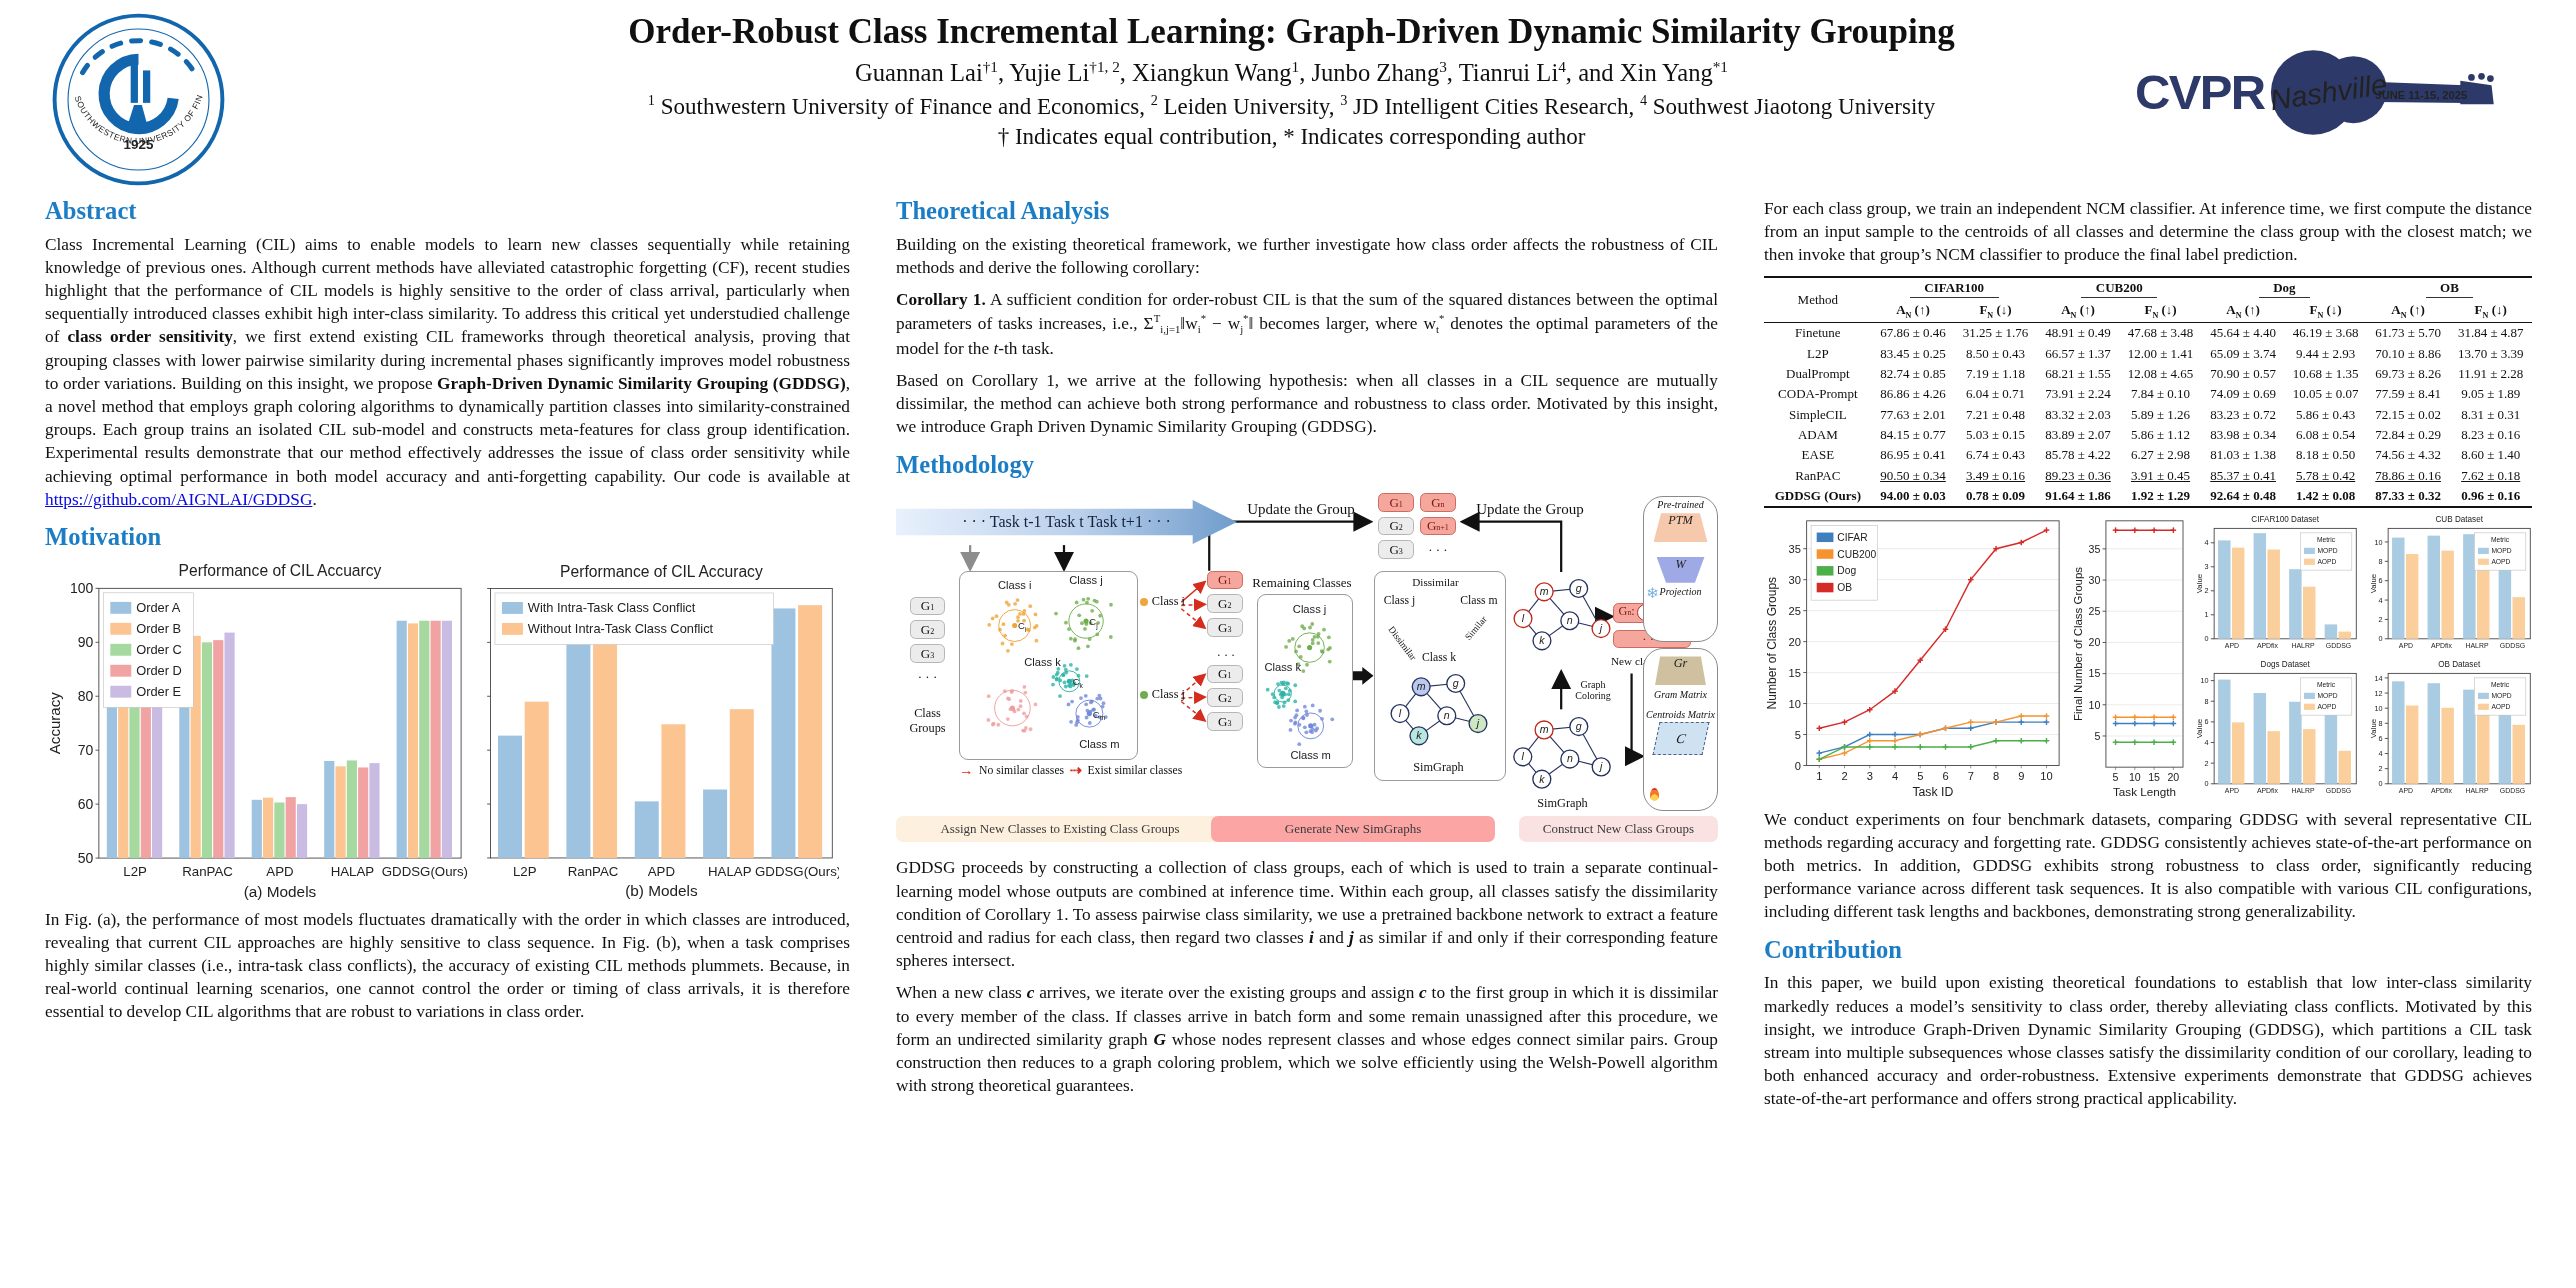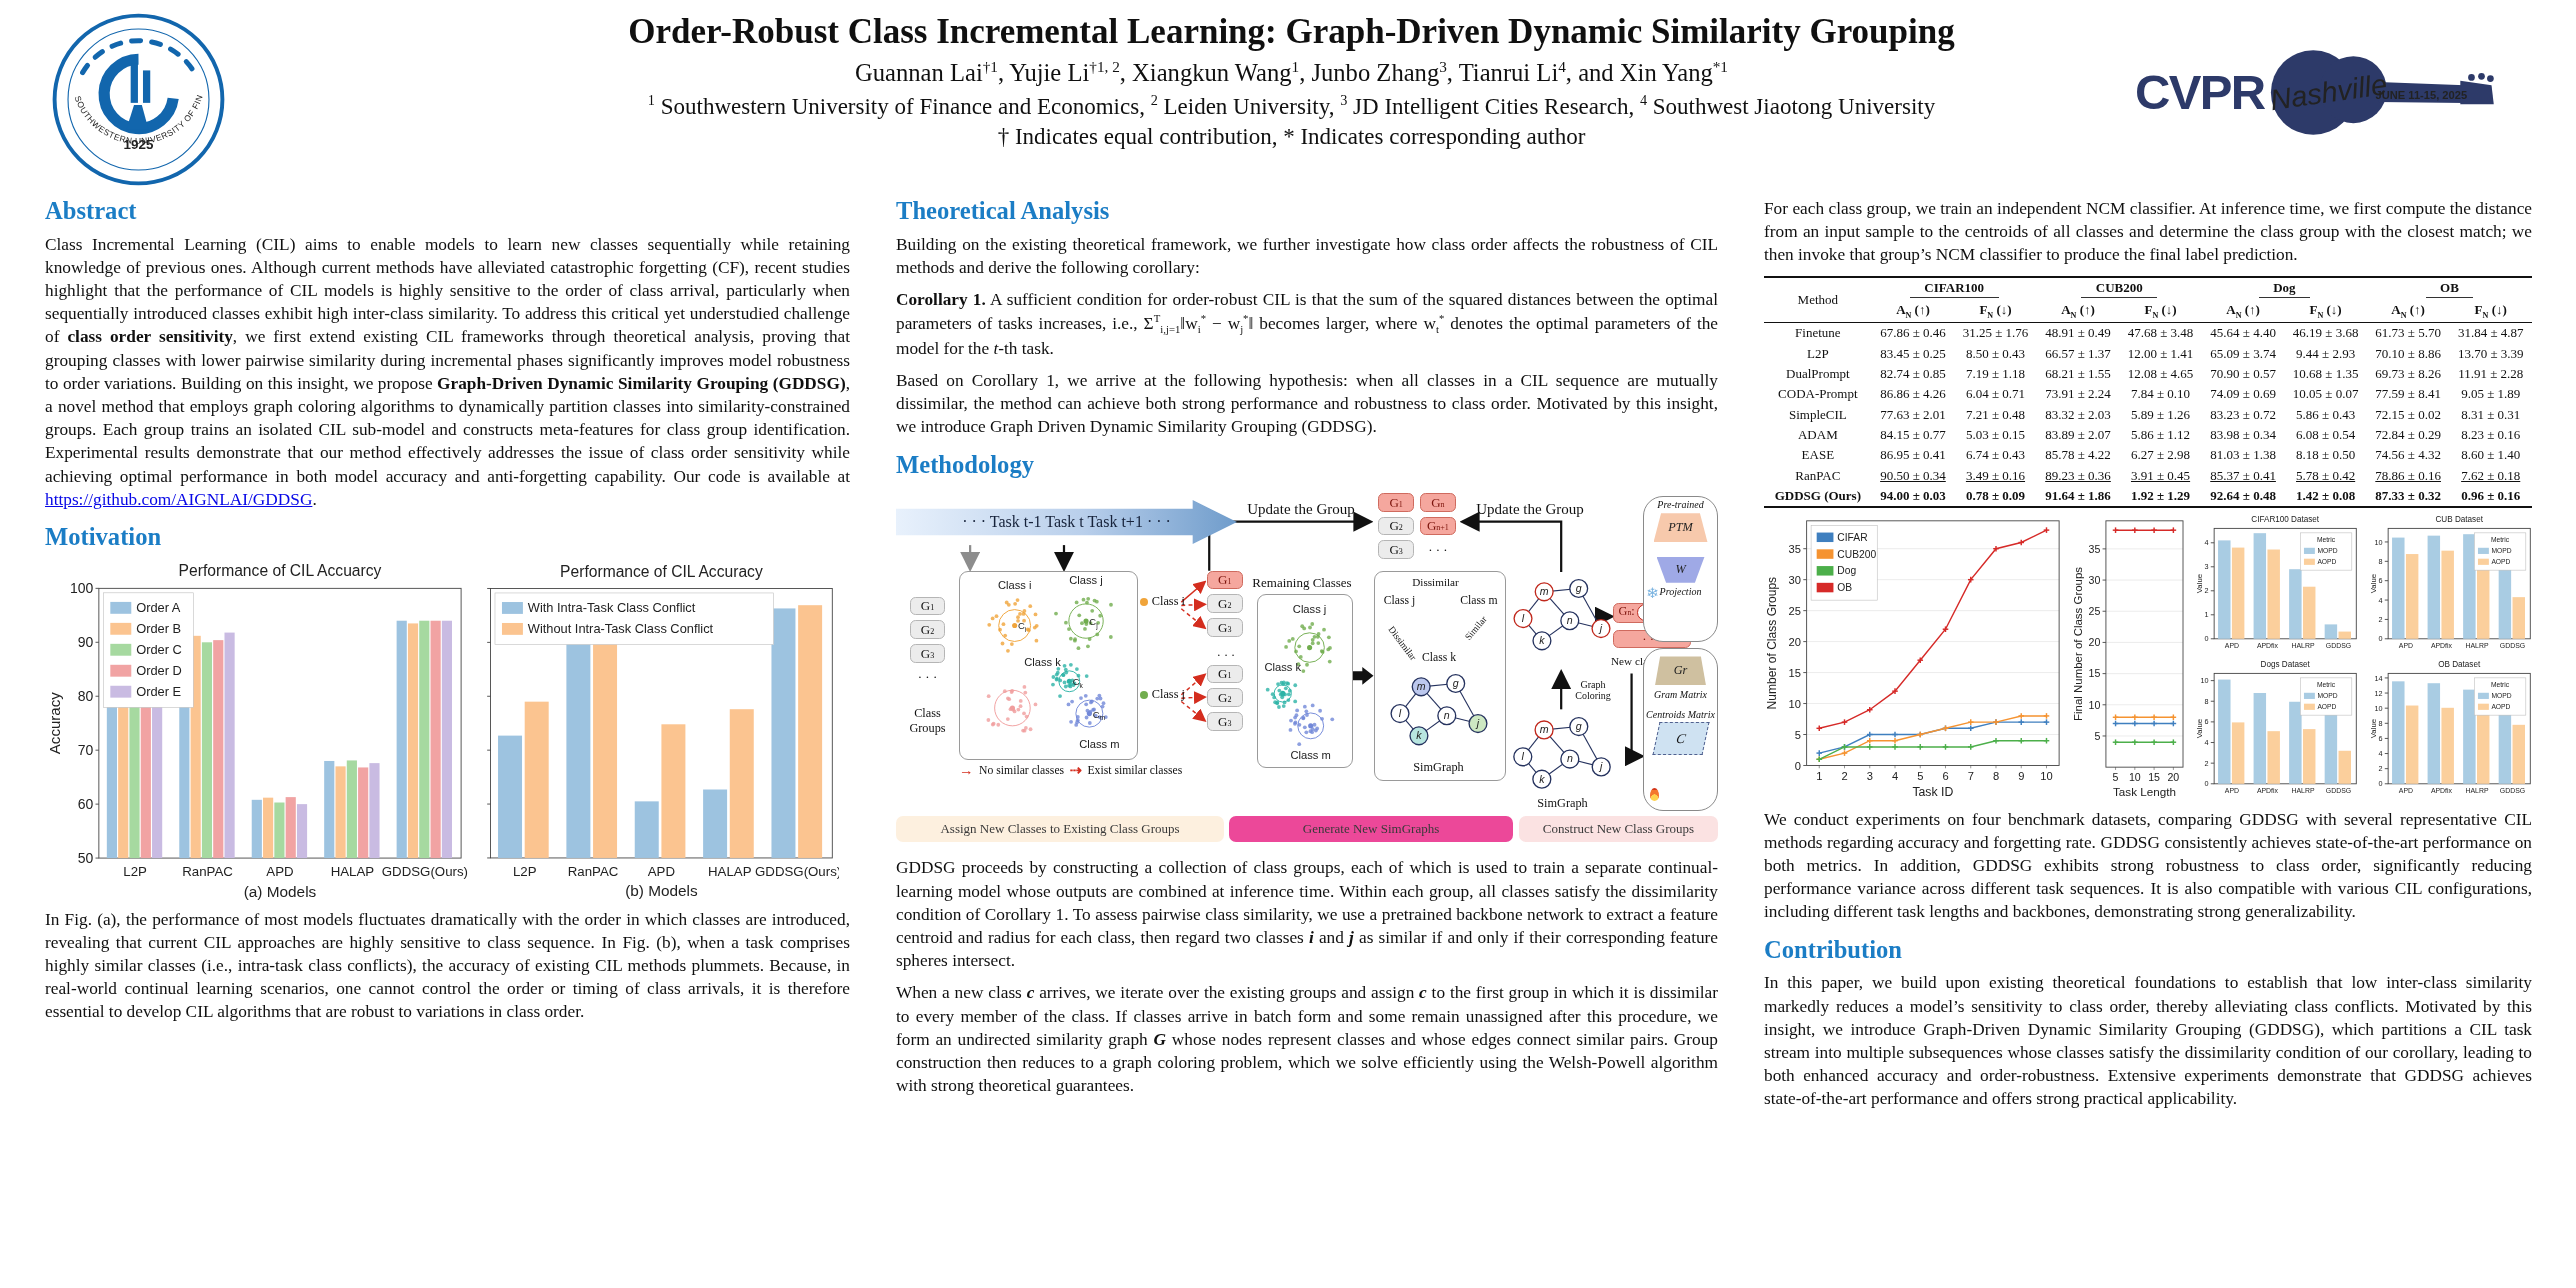--- a/index.html
+++ b/index.html
@@ -52,33 +52,33 @@
   .pillcol{display:flex;flex-direction:column;gap:5px;align-items:center;}
   .pillgrid{display:grid;grid-template-columns:auto auto;gap:4.5px 5.6px;justify-items:center;align-items:center;}
   .dbox{position:absolute;border:1.4px solid #9a9a9a;border-radius:9px;background:#fff;}
   .dlbl{position:absolute;text-align:center;color:#111;}
   .bullet{display:inline-block;width:8.4px;height:8.4px;border-radius:50%;margin-right:3.4px;vertical-align:middle;}
   .legend-red{position:absolute;display:flex;gap:5.6px;align-items:center;font-size:11.7px;}
   .legend-red .ra{color:#d42d1e;font-weight:bold;font-size:14.5px;}
   .node-pill .nd{display:inline-block;width:15px;height:15px;border:1.4px solid #c0281c;border-radius:50%;
                  color:#c0281c;font-style:italic;text-align:center;line-height:13.4px;font-size:10.6px;background:#fff;margin-left:2.2px;}
   .panel{position:absolute;border:1.4px solid #8a8a8a;border-radius:20px;background:#fff;text-align:center;font-style:italic;}
-  .trap{margin:3.4px auto;display:flex;align-items:center;justify-content:center;font-size:12.3px;color:#222;}
+  .trap{margin:3.4px auto;display:flex;justify-content:center;font-size:12.3px;color:#222;}
   .trap.ptm{width:54px;height:29px;background:#f7c9ac;clip-path:polygon(14% 0,86% 0,100% 100%,0 100%);}
   .trap.w{width:48px;height:26px;background:#9fa9e6;clip-path:polygon(0 0,100% 0,80% 100%,20% 100%);}
   .trap.gr{width:51px;height:29px;background:#cfc0a0;clip-path:polygon(10% 0,90% 0,100% 100%,0 100%);}
   .cshape{width:48px;height:31px;margin:2.2px auto;background:#cfe2f2;border:1.1px dashed #51618f;
           transform:skewX(-12deg);display:flex;align-items:center;justify-content:center;font-size:13.4px;}
   .plabel{font-size:10px;margin-top:2.2px;}
   .snow{position:absolute;font-family:"DejaVu Sans",sans-serif;color:#7ab3e0;font-size:14.5px;}
   .flame{position:absolute;width:9px;height:12.3px;background:radial-gradient(circle at 50% 80%,#ffd24d 0 35%,#f4772c 36% 75%,#d43516 76% 100%);border-radius:50% 50% 50% 50%/60% 60% 40% 40%;}
   .stage{position:absolute;top:329px;height:26px;border-radius:7px;display:flex;align-items:center;justify-content:center;
          font-size:13px;color:#3a3a3a;}
   .s1{left:0;width:328px;background:#fdf0df;}
-  .s2{left:333px;width:284px;background:#ec4899;}
+  .s2{left:315px;width:284px;background:#fca5a5;}
   .s3{left:623px;width:199px;background:#fbe2e2;}
   .rot{transform-origin:left top;}
 </style>
 </head>
 <body>
 
 <div class="poster">
 
   <div class="hdr">
     <div class="uni-logo">

